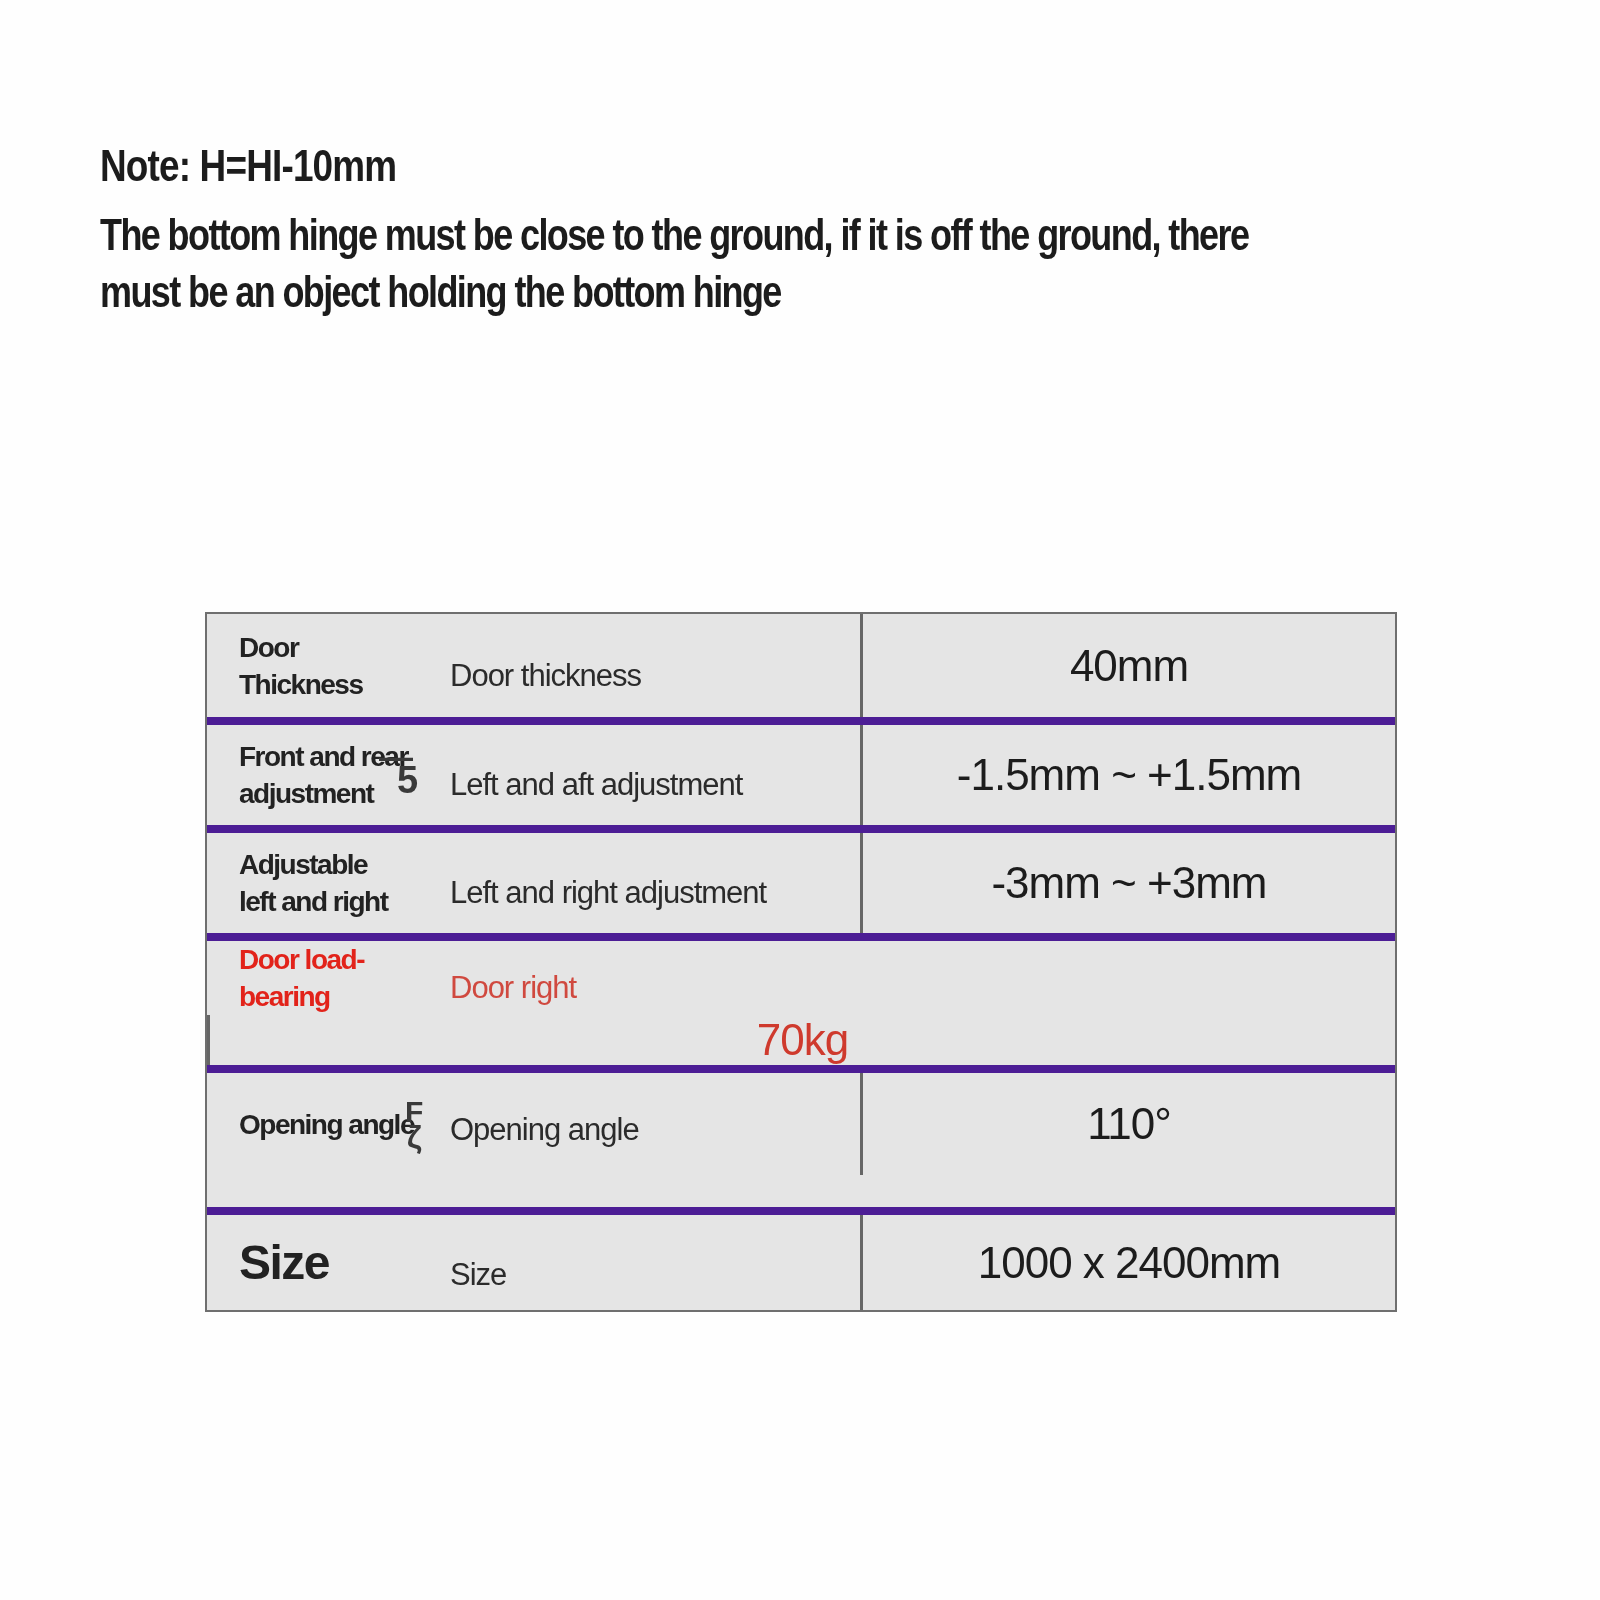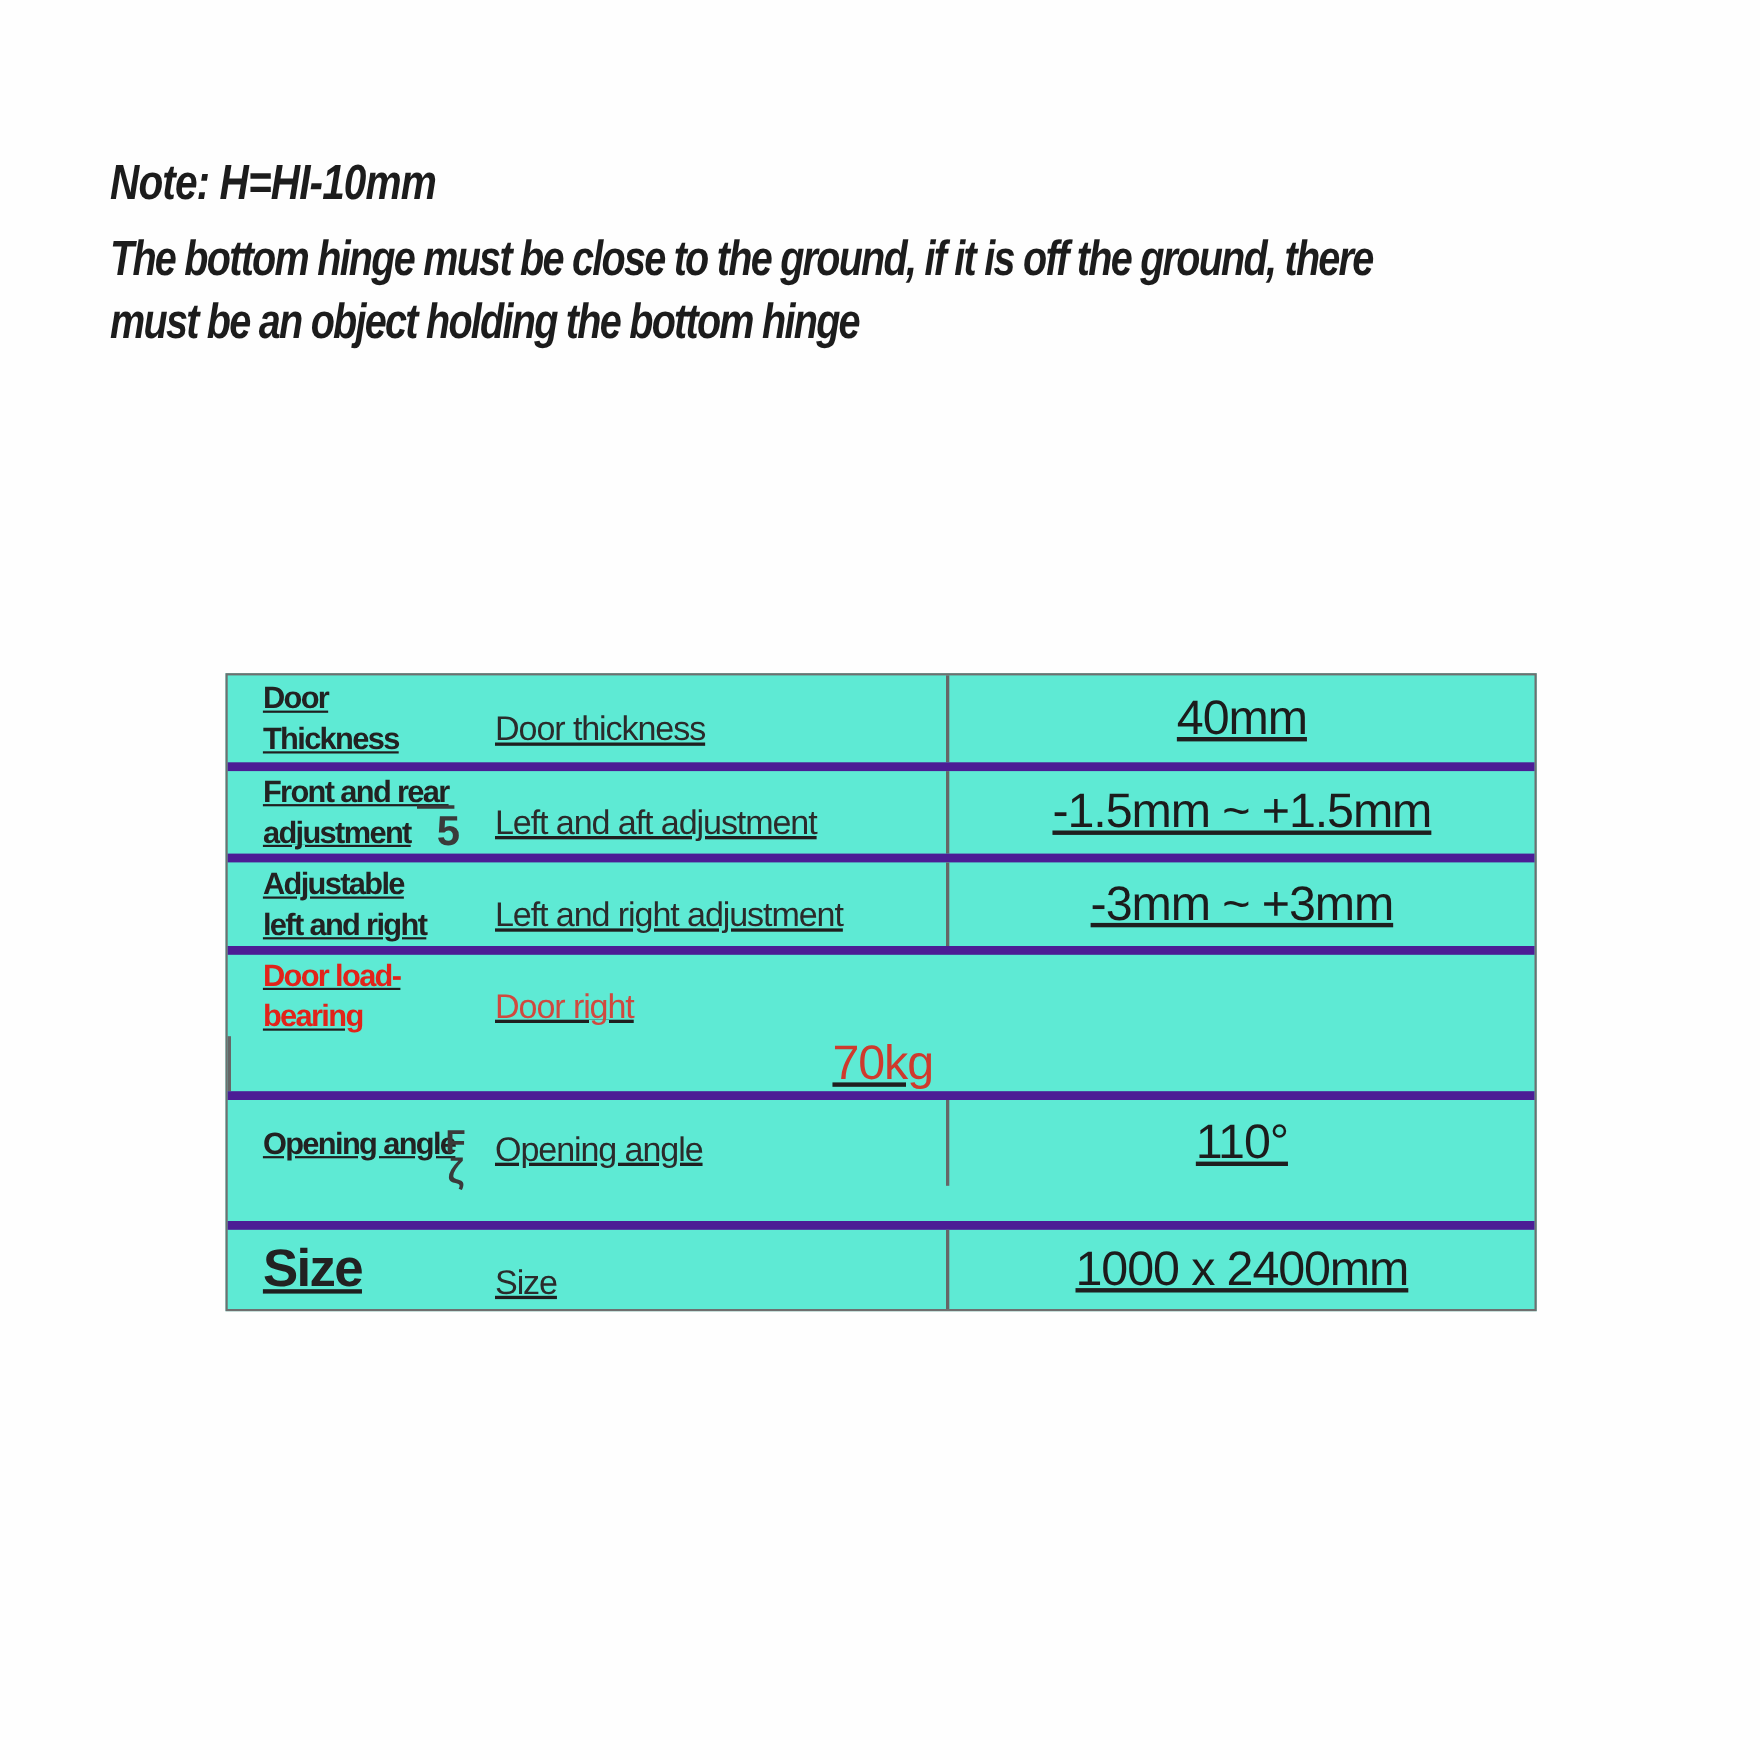--- a/index.html
+++ b/index.html
@@ -4,38 +4,38 @@
 <style>
   html,body{margin:0;padding:0;}
   body{
     width:1600px;height:1600px;position:relative;overflow:hidden;
     background:#fefefe;
     font-family:"Liberation Sans","DejaVu Sans",sans-serif;
     color:#1f1f1f;
   }
 
   
-  .note{position:absolute;left:100px;top:140px;width:1500px;font-style:italic;}
+  .note{position:absolute;left:100px;top:140px;width:1500px;}
   .note-title{
     font-size:45px;font-weight:700;letter-spacing:-1px;line-height:52px;
     transform:scaleX(.82);transform-origin:0 50%;
     white-space:pre-line;color:#1c1c1c;
   }
   .note-body{
     margin-top:14px;
     font-size:45px;font-weight:700;letter-spacing:-2px;line-height:57px;
     transform:scaleX(.80);transform-origin:0 0;
     white-space:pre-line;color:#1c1c1c;
   }
 
   
   .spec-table{
-    position:absolute;left:205px;top:612px;width:1192px;height:580px;
-    box-sizing:border-box;border:2px solid #6f6f6f;background:#5eead4;
-    display:flex;flex-direction:column;text-decoration:underline;
+    position:absolute;left:205px;top:612px;width:1192px;height:700px;
+    box-sizing:border-box;border:2px solid #6f6f6f;background:#e5e5e5;
+    display:flex;flex-direction:column;
   }
   .row{display:flex;box-sizing:border-box;}
   .row + .row{border-top:8px solid #4c1d95;}
   .r1{height:134px;}
   .r2{height:137px;}
   .r3{height:138px;}
   .r4{height:134px;flex-direction:column;}
   .r5{height:140px;}
   .r6{height:131px;margin-top:32px;}
 

